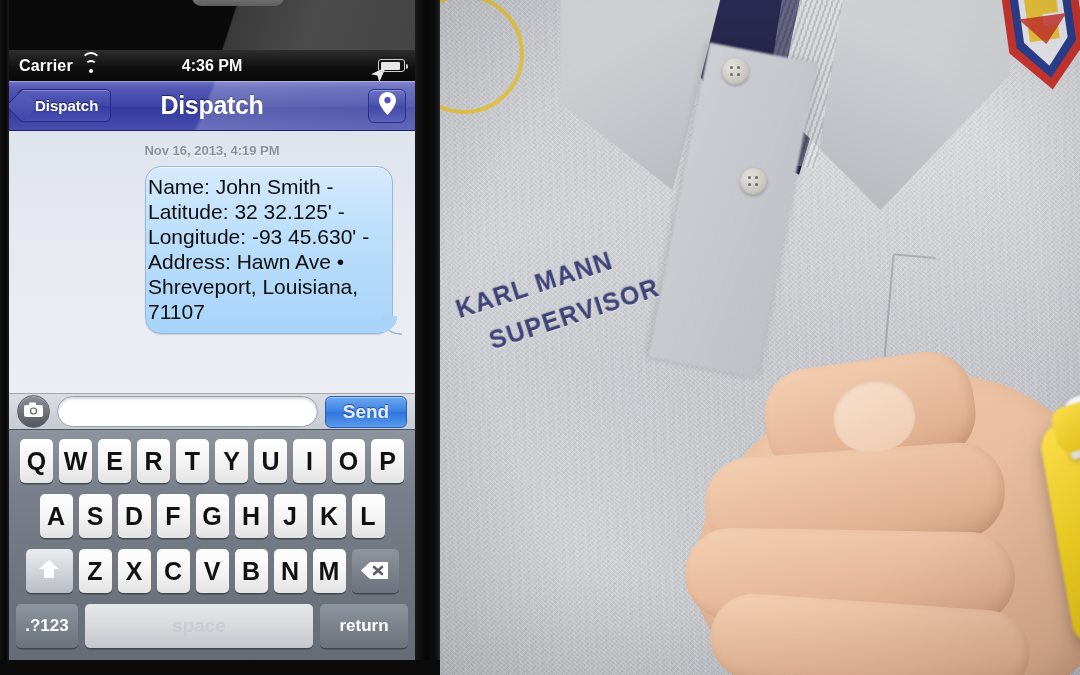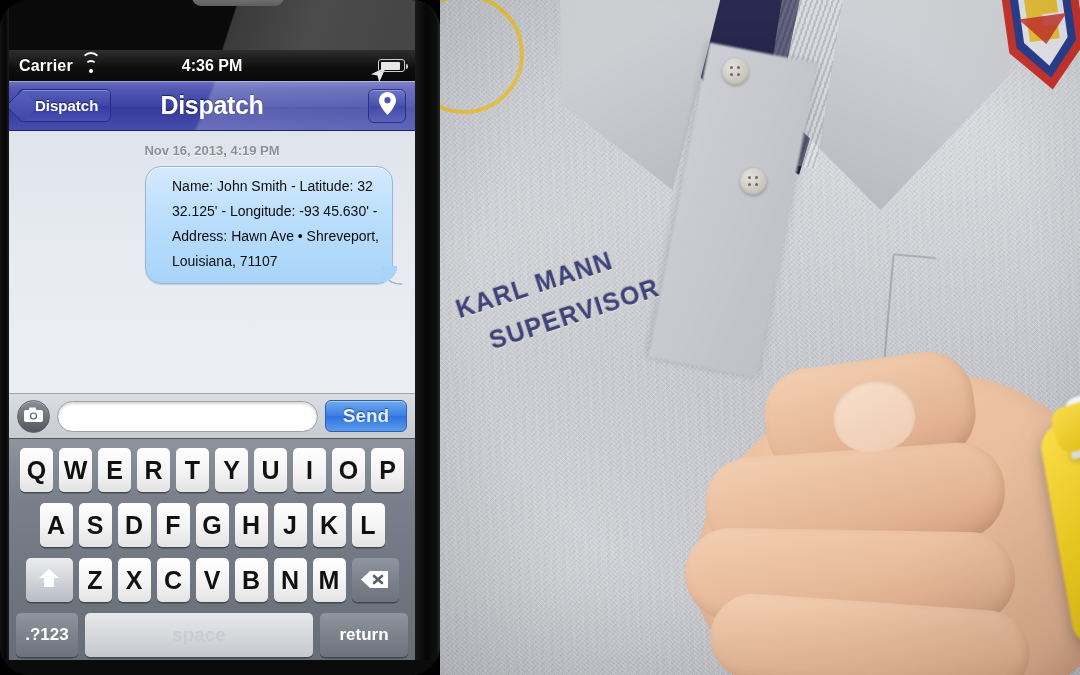--- a/index.html
+++ b/index.html
@@ -9,21 +9,20 @@
     background: #000;
     font-family: "Liberation Sans", sans-serif;
   }
   #stage { position: relative; width: 1080px; height: 675px; overflow: hidden; }
 
   
   .phone-pane {
     position: absolute; left: 0; top: 0; width: 440px; height: 675px;
     background: #090909;
     overflow: hidden;
-    border-radius: 29px;
   }
   .bezel-top-glare {
     position: absolute; left: 0; top: 0; width: 440px; height: 52px;
     background:
       linear-gradient(108deg, #0a0a0a 0%, #0a0a0a 52%, #3a3a3a 52.4%, #4b4b4b 70%, #434343 100%);
   }
   .earpiece {
     position: absolute; left: 192px; top: -12px; width: 92px; height: 18px;
     border-radius: 9px;
     background: linear-gradient(180deg, #8d8d8d, #5e5e5e);
@@ -127,37 +126,37 @@
     text-align: center; font-size: 13px; font-weight: bold;
     color: #8a8f99; text-shadow: 0 1px 0 #fff;
     margin-bottom: 8px;
   }
   .bubble-row { display: flex; justify-content: flex-end; padding-right: 22px; }
   .bubble {
     max-width: 248px;
     background: linear-gradient(180deg,#d6eafd 0%, #bcdffb 40%, #a8d4fa 100%);
     border: 1px solid #95b8d6;
     border-radius: 16px;
-    padding: 7px 13px 9px 26px;
-    font-size: 14px; line-height: 25px; color: #0d0d0d;
+    padding: 7px 13px 9px 2px;
+    font-size: 21px; line-height: 25px; color: #0d0d0d;
     position: relative;
     box-shadow: 0 1px 1px rgba(0,0,0,.13), inset 0 1px 0 rgba(255,255,255,.7);
   }
   .bubble::after {
     content:''; position: absolute; right: -9px; bottom: -1px;
     width: 20px; height: 18px;
     background: radial-gradient(circle at 0% 0%, #a8d4fa 60%, rgba(168,212,250,0) 61%);
   }
   .bubble-tail {
     position:absolute; right:-11px; bottom:-2px; width:18px; height:16px;
   }
 
   
   .inputbar {
-    height: 45px; width: 100%;
+    height: 36px; width: 100%;
     background: linear-gradient(180deg,#dadde2 0%, #c7cbd2 100%);
     border-top: 1px solid #a3a7ad;
     display: flex; align-items: center; padding: 0 8px; gap: 7px;
   }
   .cam-btn {
     width: 33px; height: 33px; border-radius: 50%;
     background: linear-gradient(180deg,#8a8f96,#54585e);
     border: 1px solid #5e6268;
     display:flex;align-items:center;justify-content:center;
     box-shadow: inset 0 1px 0 rgba(255,255,255,.35);

